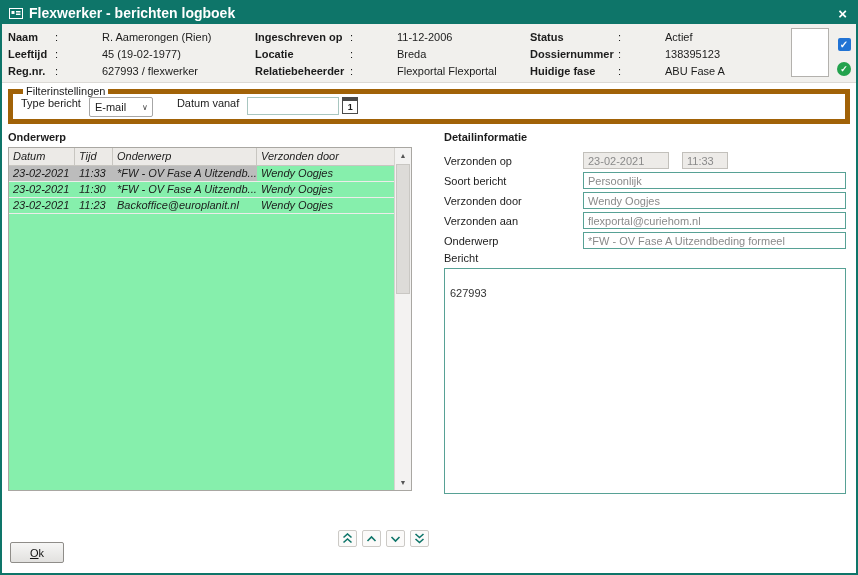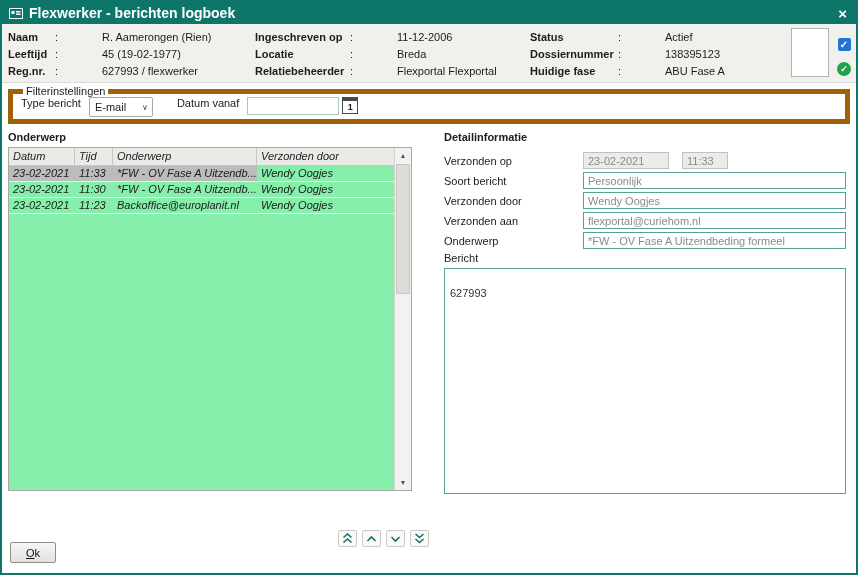--- a/index.html
+++ b/index.html
@@ -72,21 +72,21 @@
   .d-label { width:130px; white-space:nowrap; }
   .d-input { height:17px; border:1px solid #57A195; background:#fff; color:#8a8a8a; font:inherit; font-size:11px; padding:0 4px; }
   .d-input.full { flex:1; }
   .d-input.dis { background:#EDEBE8; border-color:#C2C0BB; color:#8a8a8a; }
   .d-date { width:86px; }
   .d-time { width:46px; margin-left:4px; }
   .bericht-label-row { height:14px; margin-bottom:2px; }
   .bericht-box { width:402px; height:226px; border:1px solid #57A195; padding:18px 5px; color:#333; overflow:hidden; white-space:pre-wrap; cursor:text; }
 
   
-  .ok-btn { position:absolute; left:8px; top:459px; width:46px; height:21px; background:linear-gradient(#F6F6F5,#E2E1DF); border:1px solid #8F8D89; border-radius:2px; font:inherit; font-size:11px; color:#111; cursor:pointer; }
+  .ok-btn { position:absolute; left:8px; top:459px; width:54px; height:21px; background:linear-gradient(#F6F6F5,#E2E1DF); border:1px solid #8F8D89; border-radius:2px; font:inherit; font-size:11px; color:#111; cursor:pointer; }
   .ok-label { display:inline-block; }
   .ok-label::first-letter { text-decoration:underline; }
 </style>
 </head>
 <body>
 
 <div class="window">
 
   <div class="titlebar">
     <span class="tb-icon">

